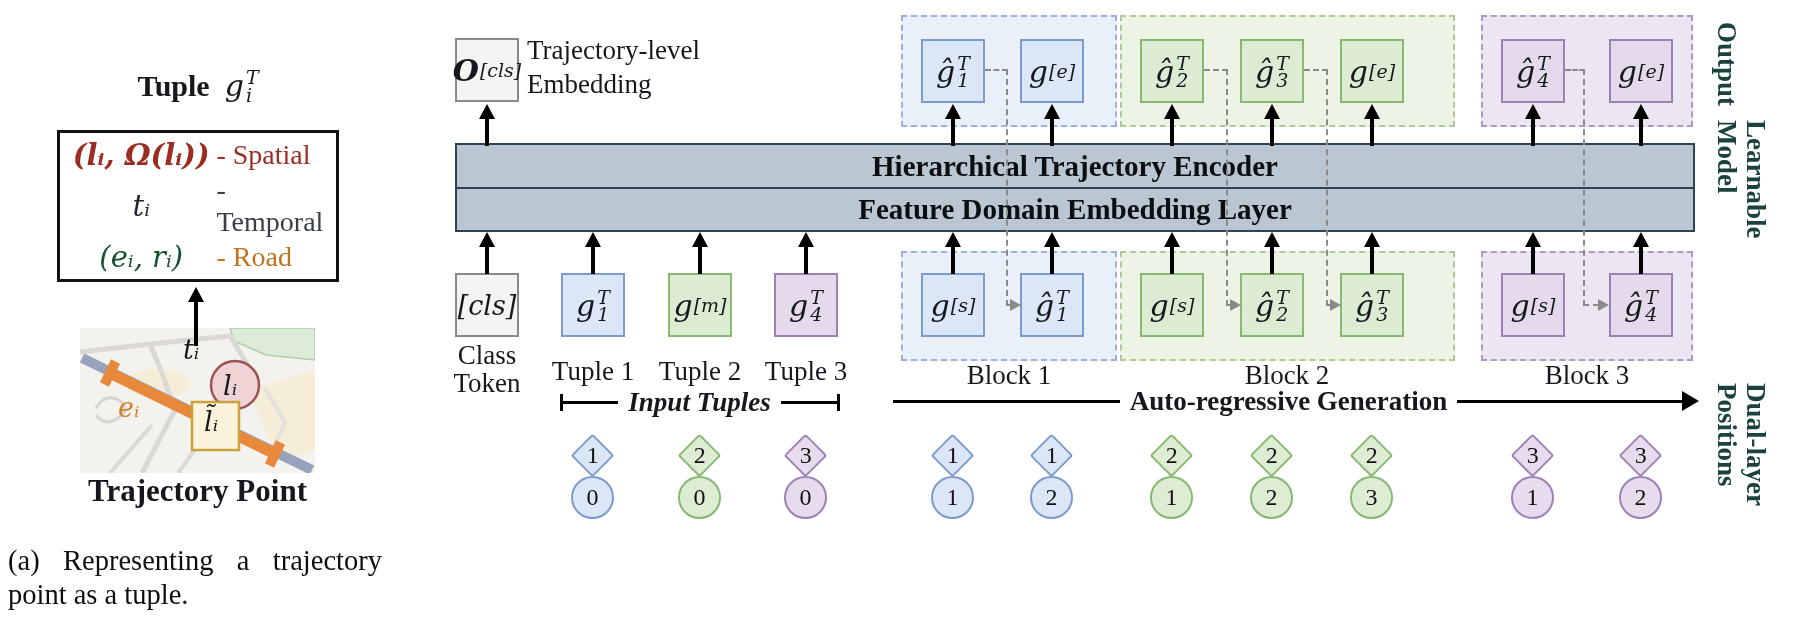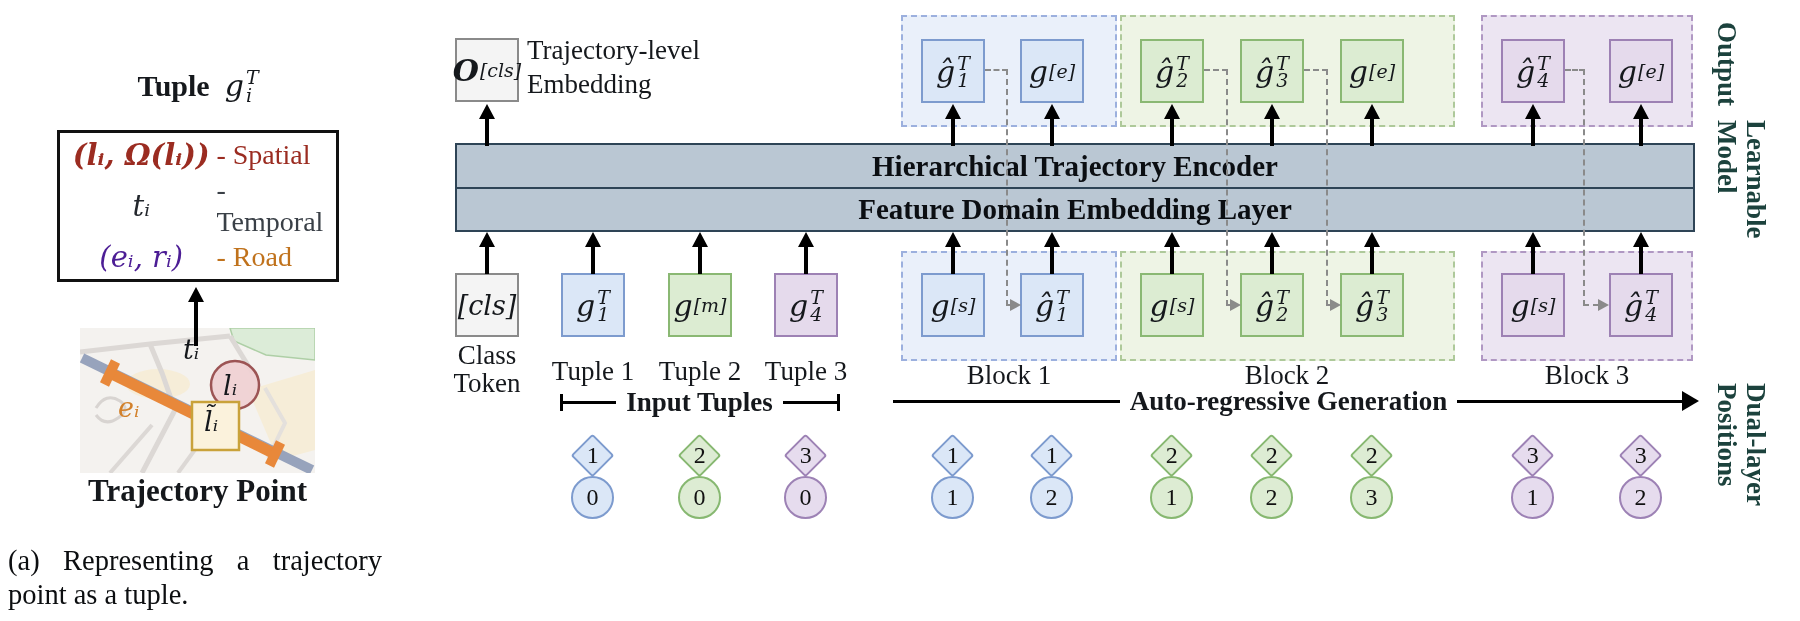--- a/index.html
+++ b/index.html
@@ -89,21 +89,21 @@
   <div class="tuple-box">
     <div class="trow">
       <span class="tmath r1"><span class="m bold r1" style="color:#9b2c21;font-size:29px;">(lᵢ, Ω(lᵢ))</span></span>
       <span class="tlabel r1">- Spatial</span>
     </div>
     <div class="trow">
       <span class="tmath"><span class="m r2m" style="font-size:29px;">tᵢ</span></span>
       <span class="tlabel r2l">- Temporal</span>
     </div>
     <div class="trow">
-      <span class="tmath"><span class="m r3" style="color:#4c1d95;font-size:29px;">(eᵢ, rᵢ)</span></span>
+      <span class="tmath"><span class="m r3" style="color:#14532d;font-size:29px;">(eᵢ, rᵢ)</span></span>
       <span class="tlabel r3">- Road</span>
     </div>
   </div>
 
   <div class="arr tall" style="left:196px;top:287px;">
       <span class="tri"></span>
       <span class="shaft"></span>
     </div>
 
   <div style="position:absolute;left:80px;top:328px;width:235px;height:145px;z-index:2;">
@@ -407,21 +407,21 @@
   <div class="lbl" style="left:533px;top:356px;width:120px;">Tuple 1</div>
   <div class="lbl" style="left:640px;top:356px;width:120px;">Tuple 2</div>
   <div class="lbl" style="left:746px;top:356px;width:120px;">Tuple 3</div>
   <div class="lbl" style="left:949px;top:360px;width:120px;">Block 1</div>
   <div class="lbl" style="left:1227px;top:360px;width:120px;">Block 2</div>
   <div class="lbl" style="left:1527px;top:360px;width:120px;">Block 3</div>
 
   <div class="tick" style="left:560px;top:394px;width:2.5px;height:17px;"></div>
   <div class="tick" style="left:837px;top:394px;width:2.5px;height:17px;"></div>
   <div class="bracket-line" style="left:560px;top:401px;width:279px;height:2.5px;"></div>
-  <div class="lbl" style="left:560px;top:387px;width:279px;">
+  <div class="lbl" style="left:560px;top:387px;width:279px;font-style:italic;">
     <span class="inline-tag">Input Tuples</span>
   </div>
 
   <div class="bracket-line" style="left:893px;top:400px;width:791px;height:2.5px;"></div>
   <div style="position:absolute;left:1682px;top:391px;width:0;height:0;border-top:10px solid transparent;border-bottom:10px solid transparent;border-left:17px solid #000;z-index:5;"></div>
   <div class="lbl" style="left:893px;top:386px;width:791px;">
     <span class="inline-tag">Auto-regressive Generation</span>
   </div>
 
   <div class="dia pblue" style="left:577px;top:440px;">

